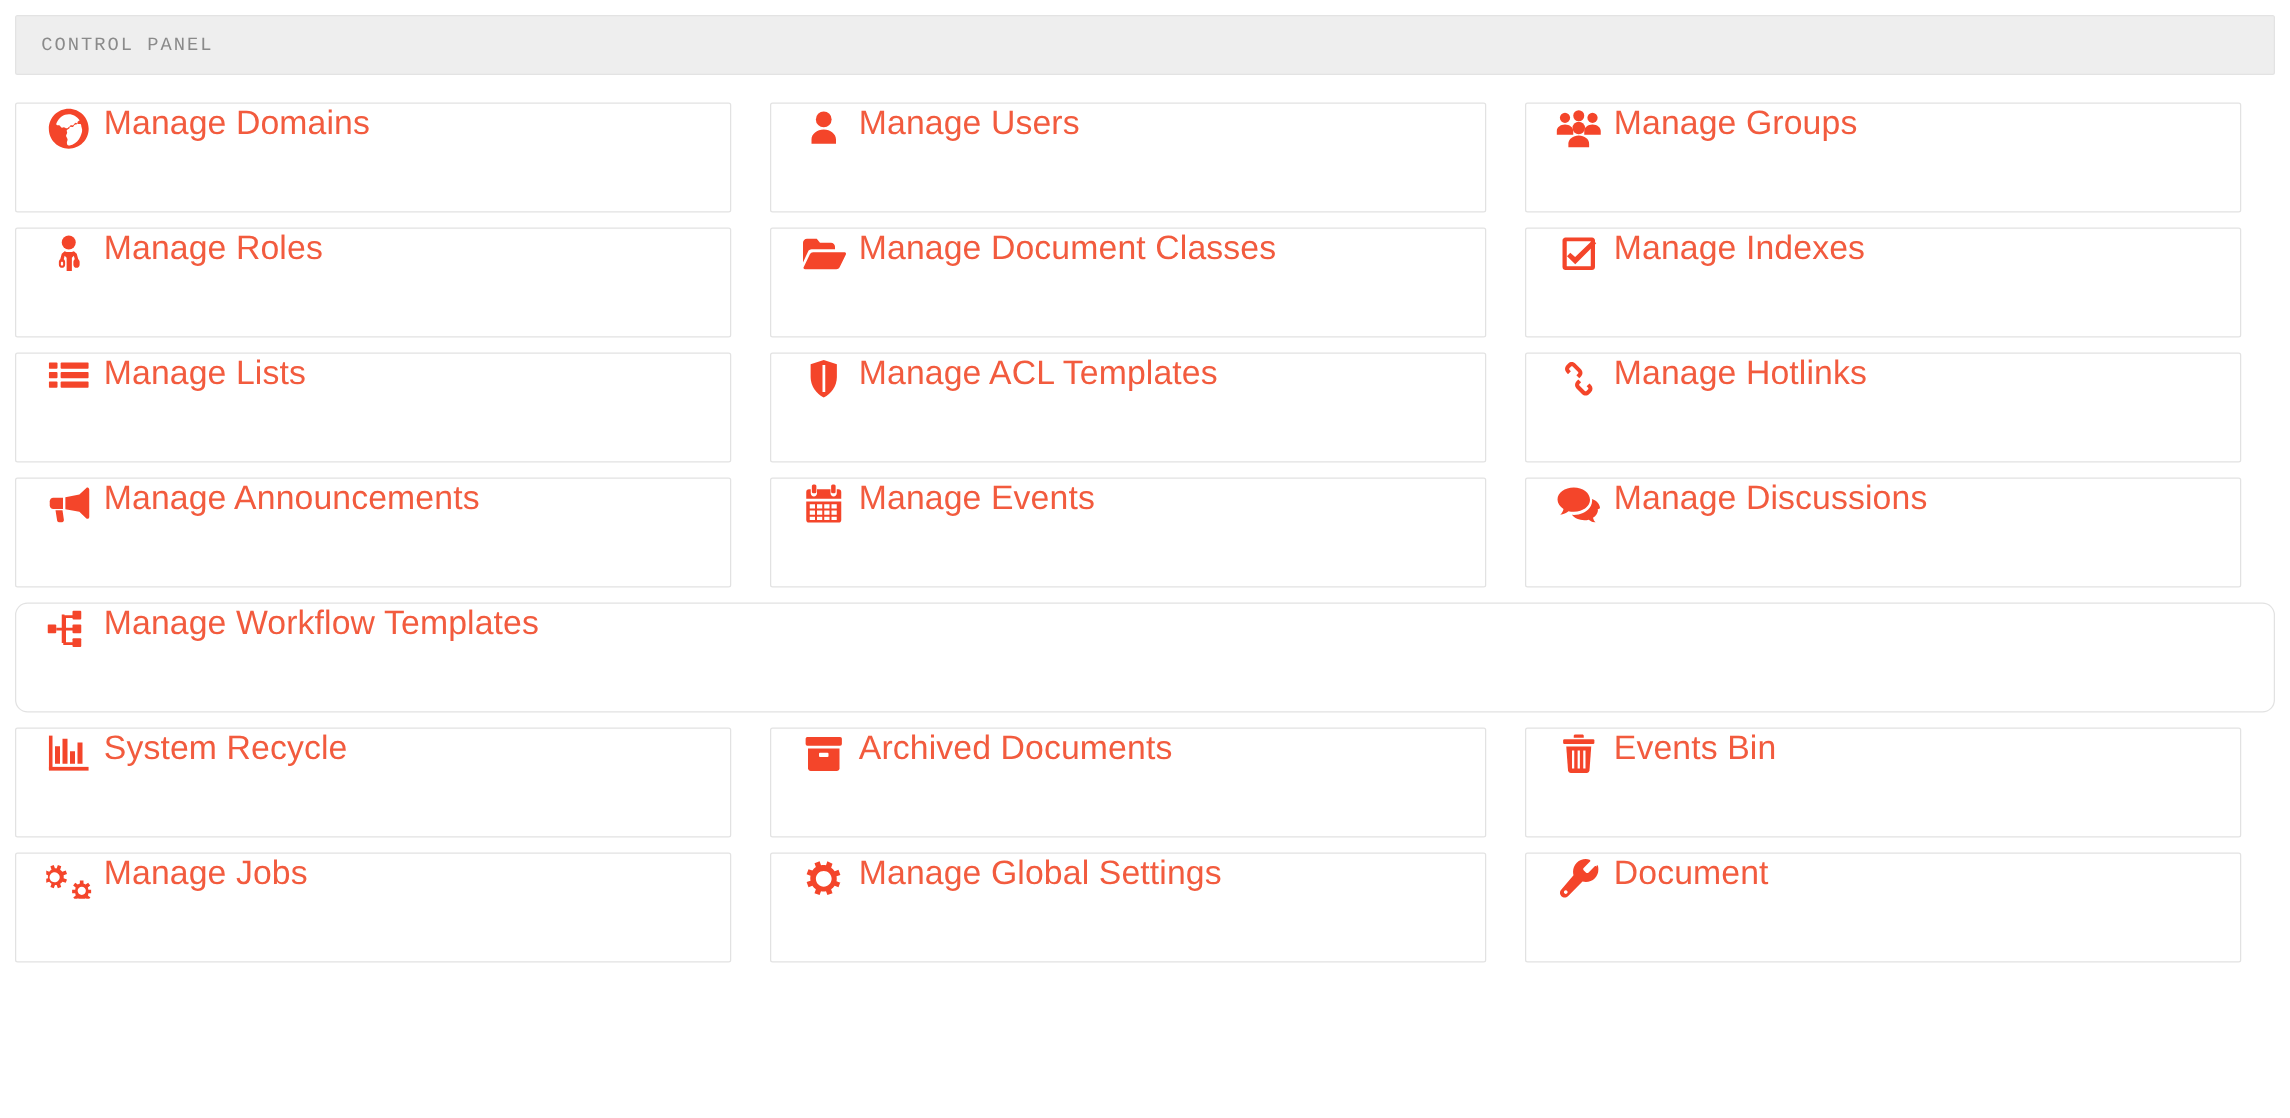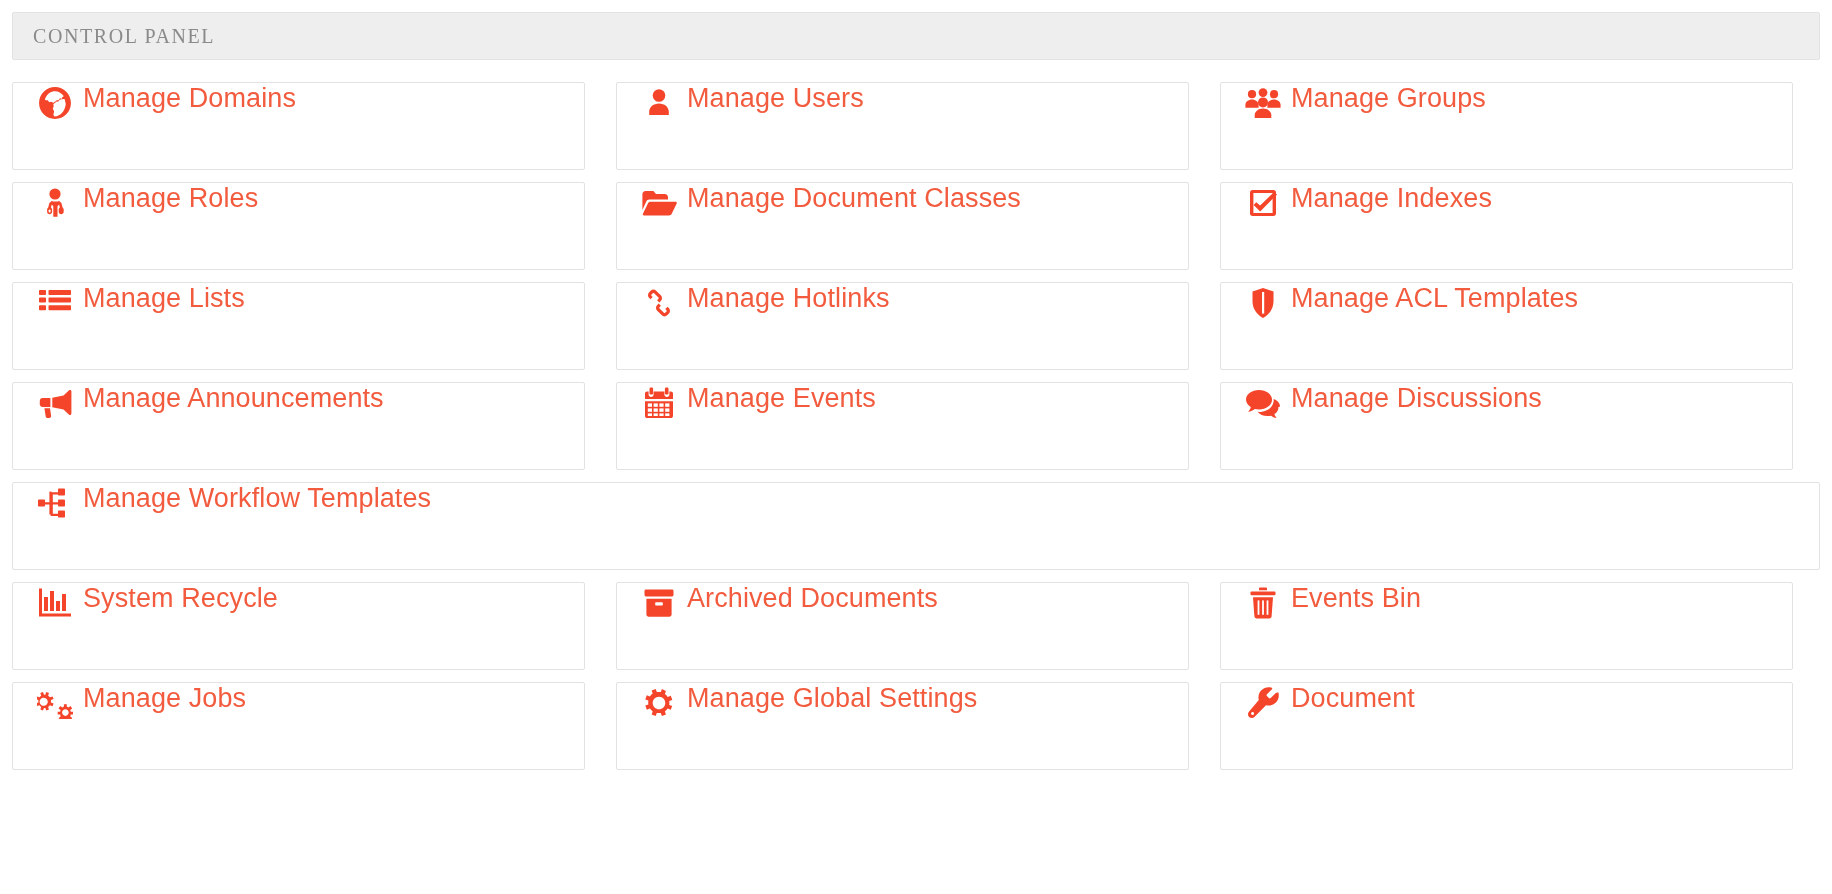--- a/index.html
+++ b/index.html
@@ -22,26 +22,26 @@
     margin: 12px 12px 0 12px;
     height: 48px;
     background: #eeeeee;
     border: 1px solid #e3e3e3;
     border-radius: 2px;
     display: flex;
     align-items: center;
     padding: 0 20px;
   }
   .panel-header-title {
-    font-size: 20px;
+    font-size: 15px;
     letter-spacing: 1.6px;
     color: #8a8a8a;
     font-weight: 400;
     text-transform: uppercase;
-    font-family: Liberation Serif, serif;
+    font-family: Liberation Mono, monospace;
   }
 
   
   .grid {
     padding: 22px 12px 0 12px;
     display: flex;
     flex-wrap: wrap;
     column-gap: 31px;
     row-gap: 12px;
   }
@@ -52,20 +52,21 @@
     border: 1px solid #e2e2e2;
     border-radius: 2px;
     display: flex;
     align-items: flex-start;
     padding: 0 22px;
     cursor: pointer;
     text-decoration: none;
   }
   .card.full {
     flex: 0 0 calc(100% - 0px);
+    border-radius: 10px;
   }
 
   .card-icon {
     width: 40px;
     min-width: 40px;
     height: 40px;
     display: flex;
     align-items: center;
     justify-content: center;
     color: #f4452a;
@@ -159,36 +160,36 @@
             <rect x="0" y="8.6" width="7" height="5" rx="0.8"></rect>
             <rect x="9.5" y="8.6" width="22.5" height="5" rx="0.8"></rect>
             <rect x="0" y="16.2" width="7" height="5" rx="0.8"></rect>
             <rect x="9.5" y="16.2" width="22.5" height="5" rx="0.8"></rect>
           </svg>
         </span>
         <span class="card-label">Manage Lists</span>
       </div>
       <div class="card">
         <span class="card-icon">
-          <svg width="32" height="32" viewBox="0 0 32 32" fill="currentColor">
-            <path d="M13.4 3.9l4.4 4.4c1.6 1.6 1.6 4.2 0 5.8l-1.4 1.4-2.3-2.3 1.4-1.4c.3-.3.3-.9 0-1.2l-4.4-4.4c-.3-.3-.9-.3-1.2 0L8.5 7.6c-.3.3-.3.9 0 1.2l1.2 1.2-2.3 2.3L6.2 11c-1.6-1.6-1.6-4.2 0-5.8l1.4-1.4c1.6-1.6 4.2-1.6 5.8.1z"></path>
-            <path d="M18.6 28.1l-4.4-4.4c-1.6-1.6-1.6-4.2 0-5.8l1.4-1.4 2.3 2.3-1.4 1.4c-.3.3-.3.9 0 1.2l4.4 4.4c.3.3.9.3 1.2 0l1.4-1.4c.3-.3.3-.9 0-1.2l-1.2-1.2 2.3-2.3 1.2 1.2c1.6 1.6 1.6 4.2 0 5.8l-1.4 1.4c-1.6 1.7-4.2 1.7-5.8 0z"></path>
-          </svg>
-        </span>
-        <span class="card-label">Manage Hotlinks</span>
-      </div>
-      <div class="card">
-        <span class="card-icon">
           <svg width="26" height="32" viewBox="0 0 24 32" fill="currentColor">
             <path d="M12 1L1.5 4.4v10.2c0 7.1 4.5 13.4 10.5 16.4 6-3 10.5-9.3 10.5-16.4V4.4L12 1z"></path>
             <path d="M12 5.2v21.4c-.1 0-.2 0-.3-.1V5.3c.1 0 .2-.1.3-.1z" fill="#fff"></path>
             <rect x="11" y="5" width="2.2" height="21.6" fill="#fff"></rect>
           </svg>
         </span>
         <span class="card-label">Manage ACL Templates</span>
+      </div>
+      <div class="card">
+        <span class="card-icon">
+          <svg width="32" height="32" viewBox="0 0 32 32" fill="currentColor">
+            <path d="M13.4 3.9l4.4 4.4c1.6 1.6 1.6 4.2 0 5.8l-1.4 1.4-2.3-2.3 1.4-1.4c.3-.3.3-.9 0-1.2l-4.4-4.4c-.3-.3-.9-.3-1.2 0L8.5 7.6c-.3.3-.3.9 0 1.2l1.2 1.2-2.3 2.3L6.2 11c-1.6-1.6-1.6-4.2 0-5.8l1.4-1.4c1.6-1.6 4.2-1.6 5.8.1z"></path>
+            <path d="M18.6 28.1l-4.4-4.4c-1.6-1.6-1.6-4.2 0-5.8l1.4-1.4 2.3 2.3-1.4 1.4c-.3.3-.3.9 0 1.2l4.4 4.4c.3.3.9.3 1.2 0l1.4-1.4c.3-.3.3-.9 0-1.2l-1.2-1.2 2.3-2.3 1.2 1.2c1.6 1.6 1.6 4.2 0 5.8l-1.4 1.4c-1.6 1.7-4.2 1.7-5.8 0z"></path>
+          </svg>
+        </span>
+        <span class="card-label">Manage Hotlinks</span>
       </div>
       <div class="card">
         <span class="card-icon">
           <svg width="36" height="30" viewBox="0 0 36 30" fill="currentColor">
             <path d="M33.6 2.1c-.5-.3-1.1-.2-1.5.2l-5.6 5.3-11.2 2.1v9.6l11.2 2.1 5.6 5.3c.4.4 1 .5 1.5.2.5-.3.8-.8.8-1.4V3.5c0-.6-.3-1.1-.8-1.4z"></path>
             <path d="M13.4 10.1H5.6c-1.6 0-2.8 1.3-2.8 2.8v3.4c0 1.6 1.3 2.8 2.8 2.8h7.8v-9z"></path>
             <path d="M7.4 20.2l1.3 8.2c.1.9.9 1.5 1.8 1.5h1.8c1.1 0 2-1 1.8-2.1l-1.1-7.6H7.4z"></path>
           </svg>
         </span>
         <span class="card-label">Manage Announcements</span>

